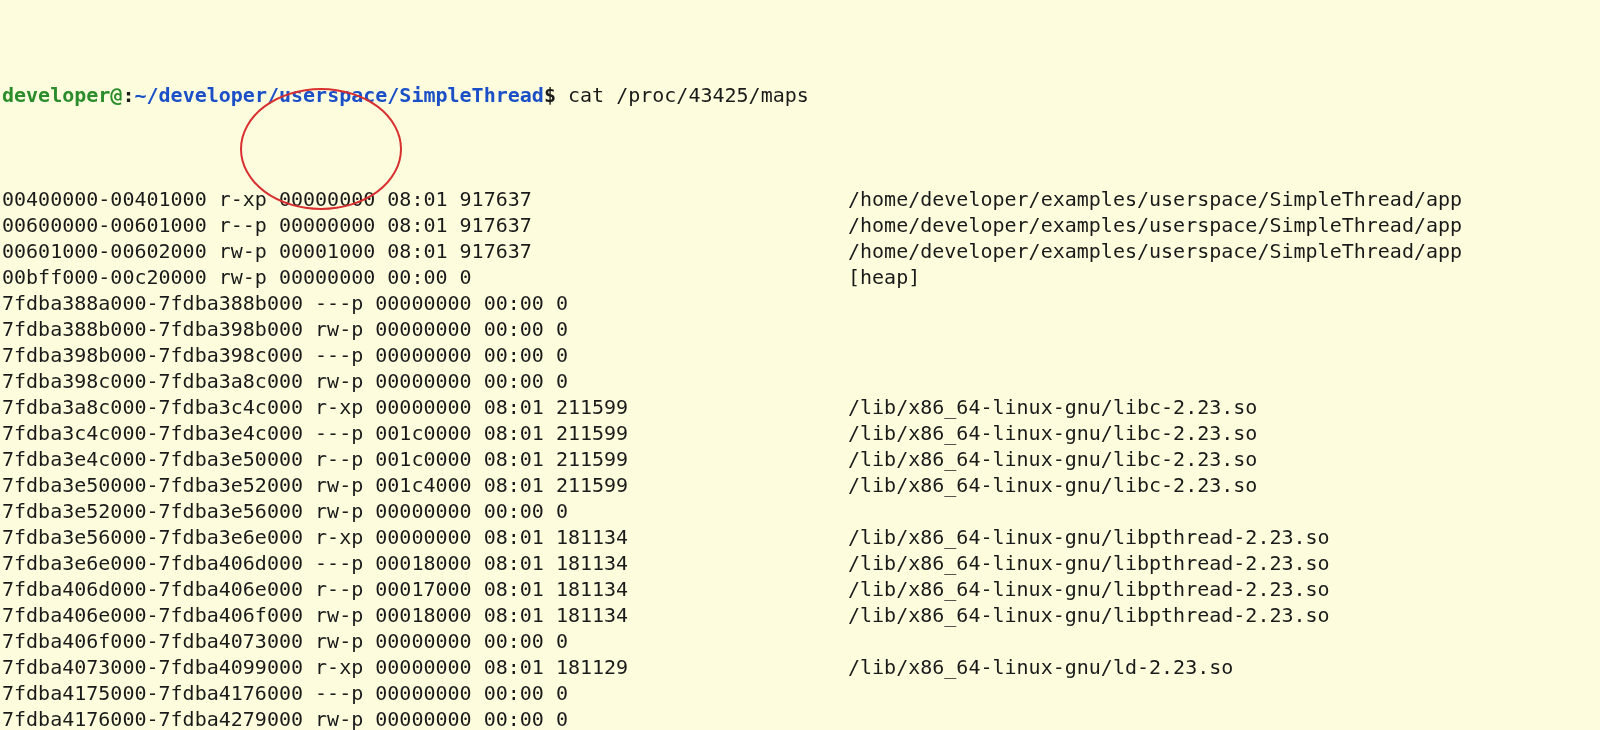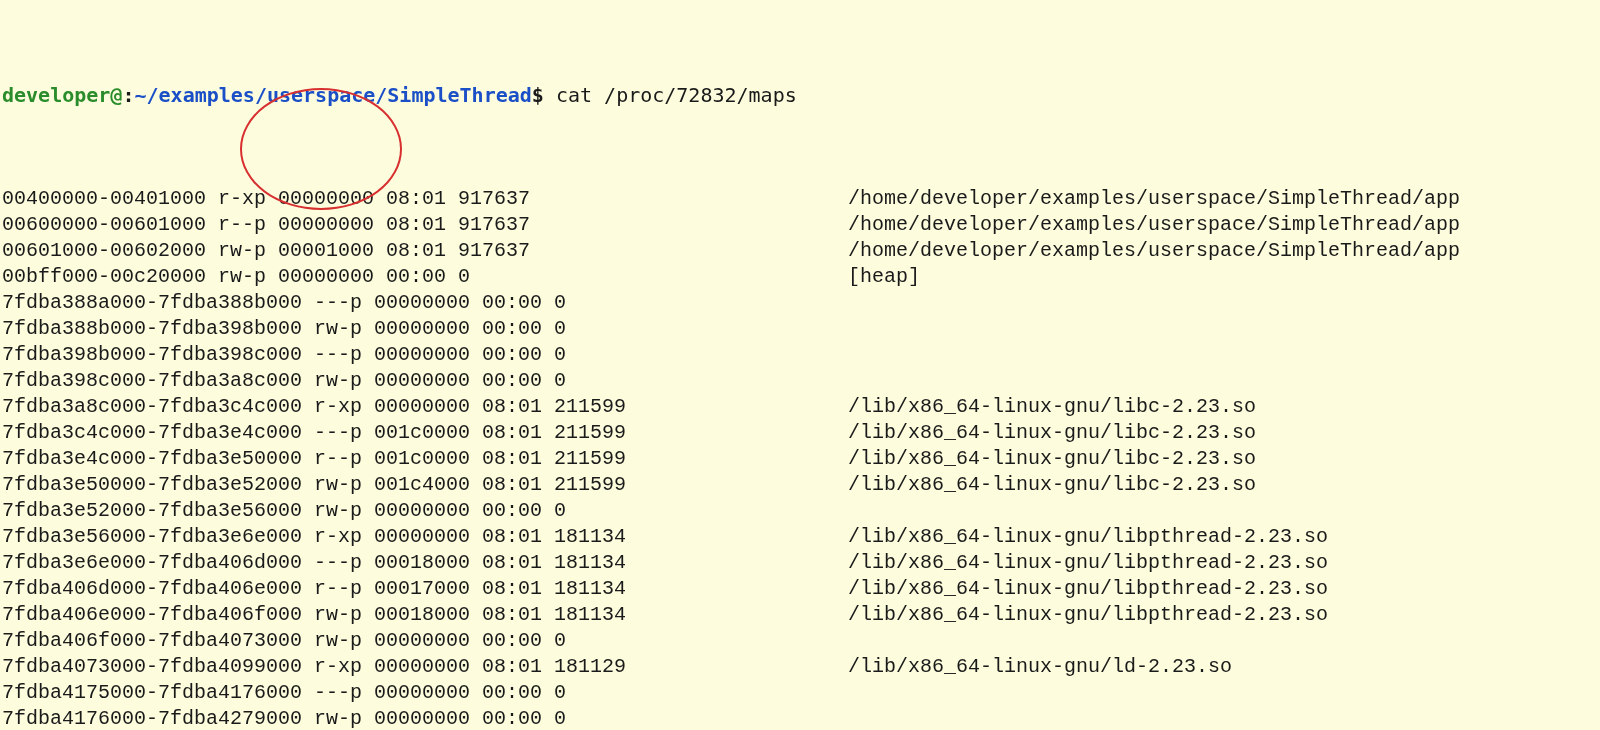--- a/index.html
+++ b/index.html
@@ -24,21 +24,20 @@
     align-items: flex-end;
   }
   .prompt-user { color: #2a8c2a; font-weight: bold; }
   .prompt-colon { color: #1a1a1a; font-weight: bold; }
   .prompt-path { color: #1a4fc7; font-weight: bold; }
   .prompt-dollar { color: #1a1a1a; font-weight: bold; }
   .prompt-cmd { color: #1a1a1a; }
   .rows { }
   .row {
     display: flex;
-    font-family: Liberation Mono, monospace;
   }
   .row .left {
     min-width: 846px;
     white-space: pre;
   }
   .row .path {
     white-space: pre;
   }
   .circle-annot {
     position: absolute;
@@ -46,20 +45,20 @@
     border-radius: 50%;
     pointer-events: none;
   }
 </style>
 </head>
 <body>
 
 <div class="terminal">
 
   <div class="prompt-line">
-    <span class="prompt-user">developer@</span><span class="prompt-colon">:</span><span class="prompt-path">~/examples/userspace/SimpleThread</span><span class="prompt-dollar">$ </span><span class="prompt-cmd">cat /proc/72832/maps</span>
+    <span class="prompt-user">developer@</span><span class="prompt-colon">:</span><span class="prompt-path">~/developer/userspace/SimpleThread</span><span class="prompt-dollar">$ </span><span class="prompt-cmd">cat /proc/43425/maps</span>
   </div>
 
   <div class="rows" id="rows"><div class="row"><span class="left">00400000-00401000 r-xp 00000000 08:01 917637</span><span class="path">/home/developer/examples/userspace/SimpleThread/app</span></div><div class="row"><span class="left">00600000-00601000 r--p 00000000 08:01 917637</span><span class="path">/home/developer/examples/userspace/SimpleThread/app</span></div><div class="row"><span class="left">00601000-00602000 rw-p 00001000 08:01 917637</span><span class="path">/home/developer/examples/userspace/SimpleThread/app</span></div><div class="row"><span class="left">00bff000-00c20000 rw-p 00000000 00:00 0</span><span class="path">[heap]</span></div><div class="row"><span class="left">7fdba388a000-7fdba388b000 ---p 00000000 00:00 0</span><span class="path"></span></div><div class="row"><span class="left">7fdba388b000-7fdba398b000 rw-p 00000000 00:00 0</span><span class="path"></span></div><div class="row"><span class="left">7fdba398b000-7fdba398c000 ---p 00000000 00:00 0</span><span class="path"></span></div><div class="row"><span class="left">7fdba398c000-7fdba3a8c000 rw-p 00000000 00:00 0</span><span class="path"></span></div><div class="row"><span class="left">7fdba3a8c000-7fdba3c4c000 r-xp 00000000 08:01 211599</span><span class="path">/lib/x86_64-linux-gnu/libc-2.23.so</span></div><div class="row"><span class="left">7fdba3c4c000-7fdba3e4c000 ---p 001c0000 08:01 211599</span><span class="path">/lib/x86_64-linux-gnu/libc-2.23.so</span></div><div class="row"><span class="left">7fdba3e4c000-7fdba3e50000 r--p 001c0000 08:01 211599</span><span class="path">/lib/x86_64-linux-gnu/libc-2.23.so</span></div><div class="row"><span class="left">7fdba3e50000-7fdba3e52000 rw-p 001c4000 08:01 211599</span><span class="path">/lib/x86_64-linux-gnu/libc-2.23.so</span></div><div class="row"><span class="left">7fdba3e52000-7fdba3e56000 rw-p 00000000 00:00 0</span><span class="path"></span></div><div class="row"><span class="left">7fdba3e56000-7fdba3e6e000 r-xp 00000000 08:01 181134</span><span class="path">/lib/x86_64-linux-gnu/libpthread-2.23.so</span></div><div class="row"><span class="left">7fdba3e6e000-7fdba406d000 ---p 00018000 08:01 181134</span><span class="path">/lib/x86_64-linux-gnu/libpthread-2.23.so</span></div><div class="row"><span class="left">7fdba406d000-7fdba406e000 r--p 00017000 08:01 181134</span><span class="path">/lib/x86_64-linux-gnu/libpthread-2.23.so</span></div><div class="row"><span class="left">7fdba406e000-7fdba406f000 rw-p 00018000 08:01 181134</span><span class="path">/lib/x86_64-linux-gnu/libpthread-2.23.so</span></div><div class="row"><span class="left">7fdba406f000-7fdba4073000 rw-p 00000000 00:00 0</span><span class="path"></span></div><div class="row"><span class="left">7fdba4073000-7fdba4099000 r-xp 00000000 08:01 181129</span><span class="path">/lib/x86_64-linux-gnu/ld-2.23.so</span></div><div class="row"><span class="left">7fdba4175000-7fdba4176000 ---p 00000000 00:00 0</span><span class="path"></span></div><div class="row"><span class="left">7fdba4176000-7fdba4279000 rw-p 00000000 00:00 0</span><span class="path"></span></div></div>
 
   <div class="circle-annot" id="circle" style="left: 240px; top: 88px; width: 158px; height: 118px;"></div>
 
 </div>
 
 </body></html>

